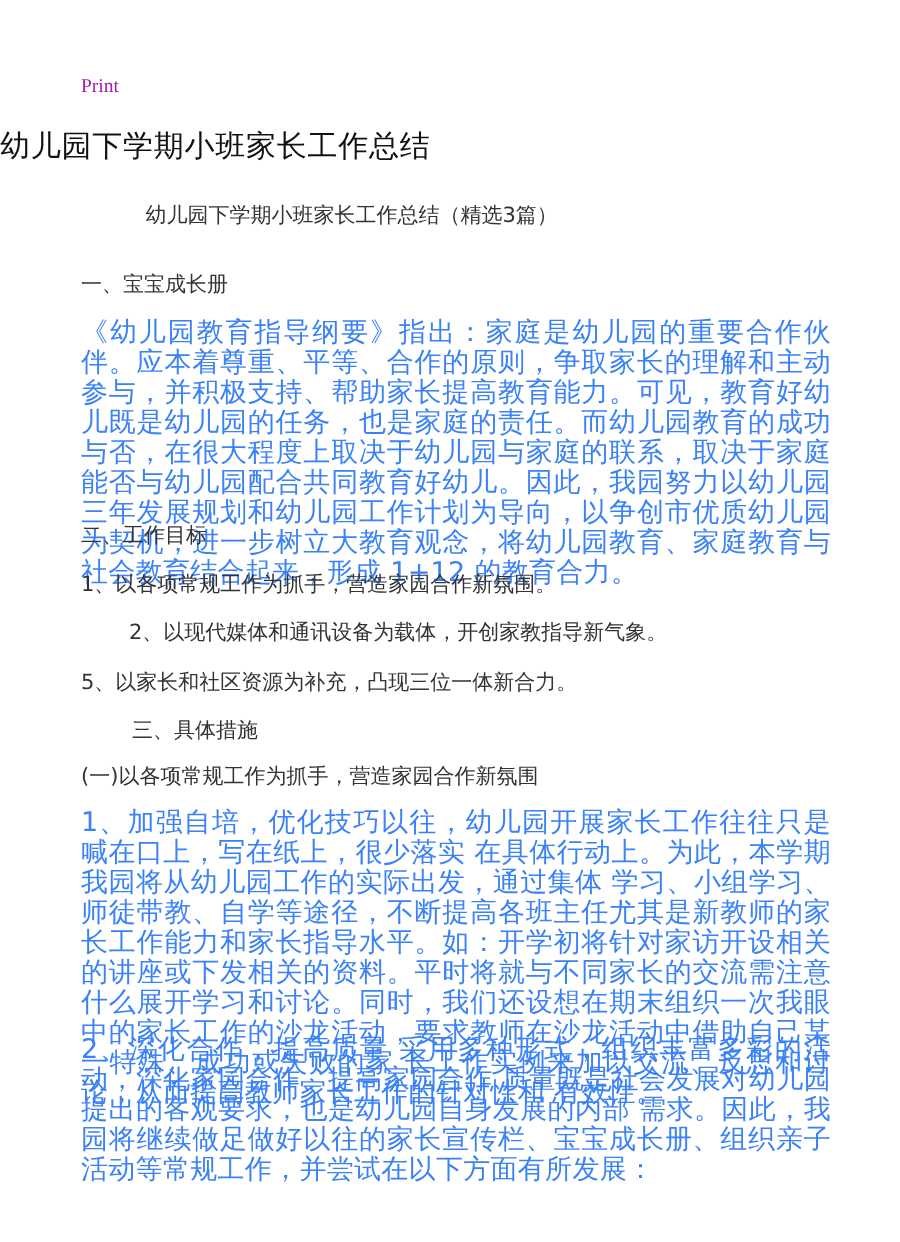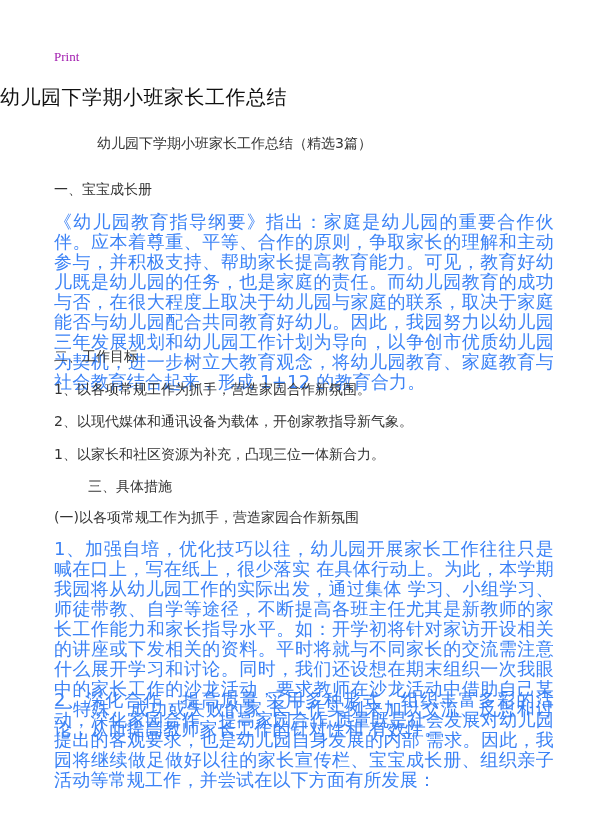--- a/index.html
+++ b/index.html
@@ -18,21 +18,21 @@
 <div class="page">
   <div class="print">Print</div>
   <div class="title">幼儿园下学期小班家长工作总结</div>
   <div class="subtitle">幼儿园下学期小班家长工作总结（精选3篇）</div>
 
   <div class="h" style="top:181px;">一、宝宝成长册</div>
   <div class="p" style="top:212px;">《幼儿园教育指导纲要》指出：家庭是幼儿园的重要合作伙伴。应本着尊重、平等、合作的原则，争取家长的理解和主动参与，并积极支持、帮助家长提高教育能力。可见，教育好幼儿既是幼儿园的任务，也是家庭的责任。而幼儿园教育的成功与否，在很大程度上取决于幼儿园与家庭的联系，取决于家庭能否与幼儿园配合共同教育好幼儿。因此，我园努力以幼儿园三年发展规划和幼儿园工作计划为导向，以争创市优质幼儿园为契机，进一步树立大教育观念，将幼儿园教育、家庭教育与社会教育结合起来，形成 1+12 的教育合力。</div>
 
   <div class="h" style="top:348px;">二、工作目标</div>
   <div class="h" style="top:381px;">1、以各项常规工作为抓手，营造家园合作新氛围。</div>
-  <div class="h" style="top:413px;">2、以现代媒体和通讯设备为载体，开创家教指导新气象。</div>
-  <div class="h" style="top:446px;">1、以家长和社区资源为补充，凸现三位一体新合力。</div>
+  <div class="h" style="top:413px;margin-left:32px;">2、以现代媒体和通讯设备为载体，开创家教指导新气象。</div>
+  <div class="h" style="top:446px;">5、以家长和社区资源为补充，凸现三位一体新合力。</div>
 
   <div class="h" style="top:478px;margin-left:34px;">三、具体措施</div>
   <div class="h" style="top:509px;">(一)以各项常规工作为抓手，营造家园合作新氛围</div>
 
   <div class="p" style="top:539px;">1、加强自培，优化技巧以往，幼儿园开展家长工作往往只是喊在口上，写在纸上，很少落实 在具体行动上。为此，本学期我园将从幼儿园工作的实际出发，通过集体 学习、小组学习、师徒带教、自学等途径，不断提高各班主任尤其是新教师的家长工作能力和家长指导水平。如：开学初将针对家访开设相关的讲座或下发相关的资料。平时将就与不同家长的交流需注意什么展开学习和讨论。同时，我们还设想在期末组织一次我眼中的家长工作的沙龙活动，要求教师在沙龙活动中借助自己某一特殊、成功或失败的家 长工作实例来加以交流、反思和讨论，从而提高教师家长工作的针对性和 有效性。</div>
   <div class="p" style="top:690px;">2、深化合作，提高质量 采用多种形式，组织丰富多彩的活动，深化家园合作、提高家园合作 质量既是社会发展对幼儿园提出的客观要求，也是幼儿园自身发展的内部 需求。因此，我园将继续做足做好以往的家长宣传栏、宝宝成长册、组织亲子活动等常规工作，并尝试在以下方面有所发展：</div>
 </div>
 
 </body></html>

